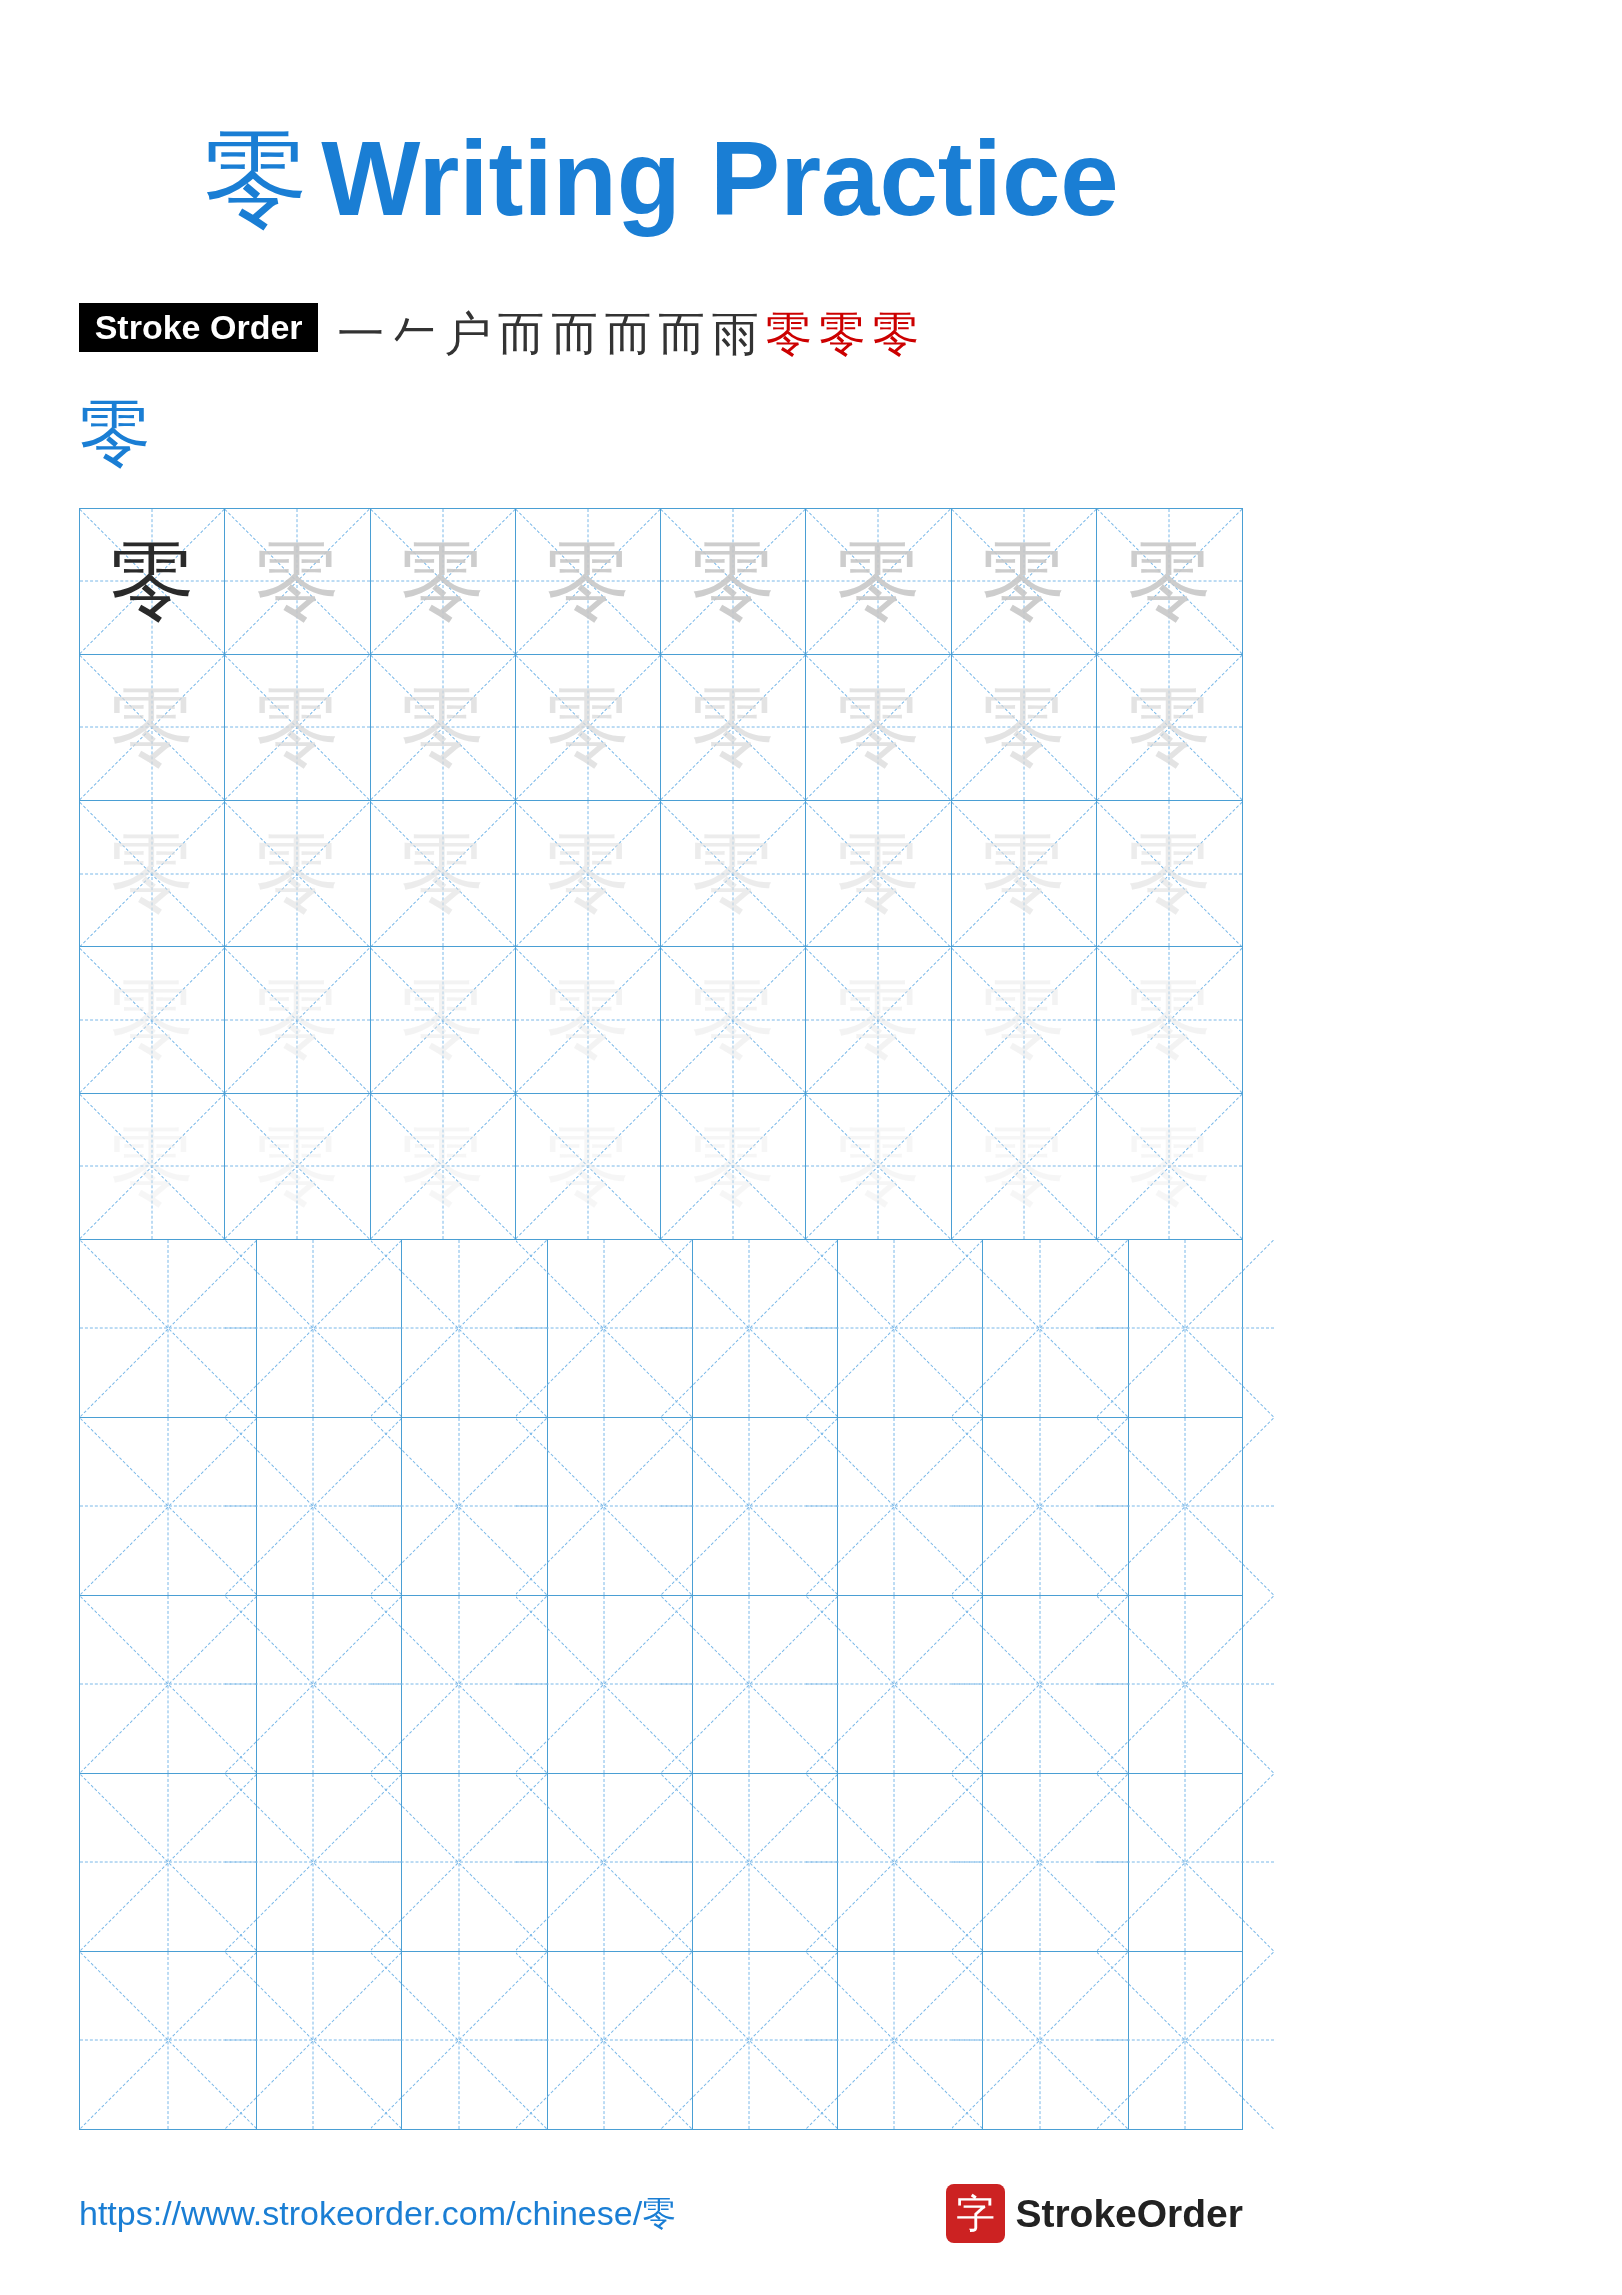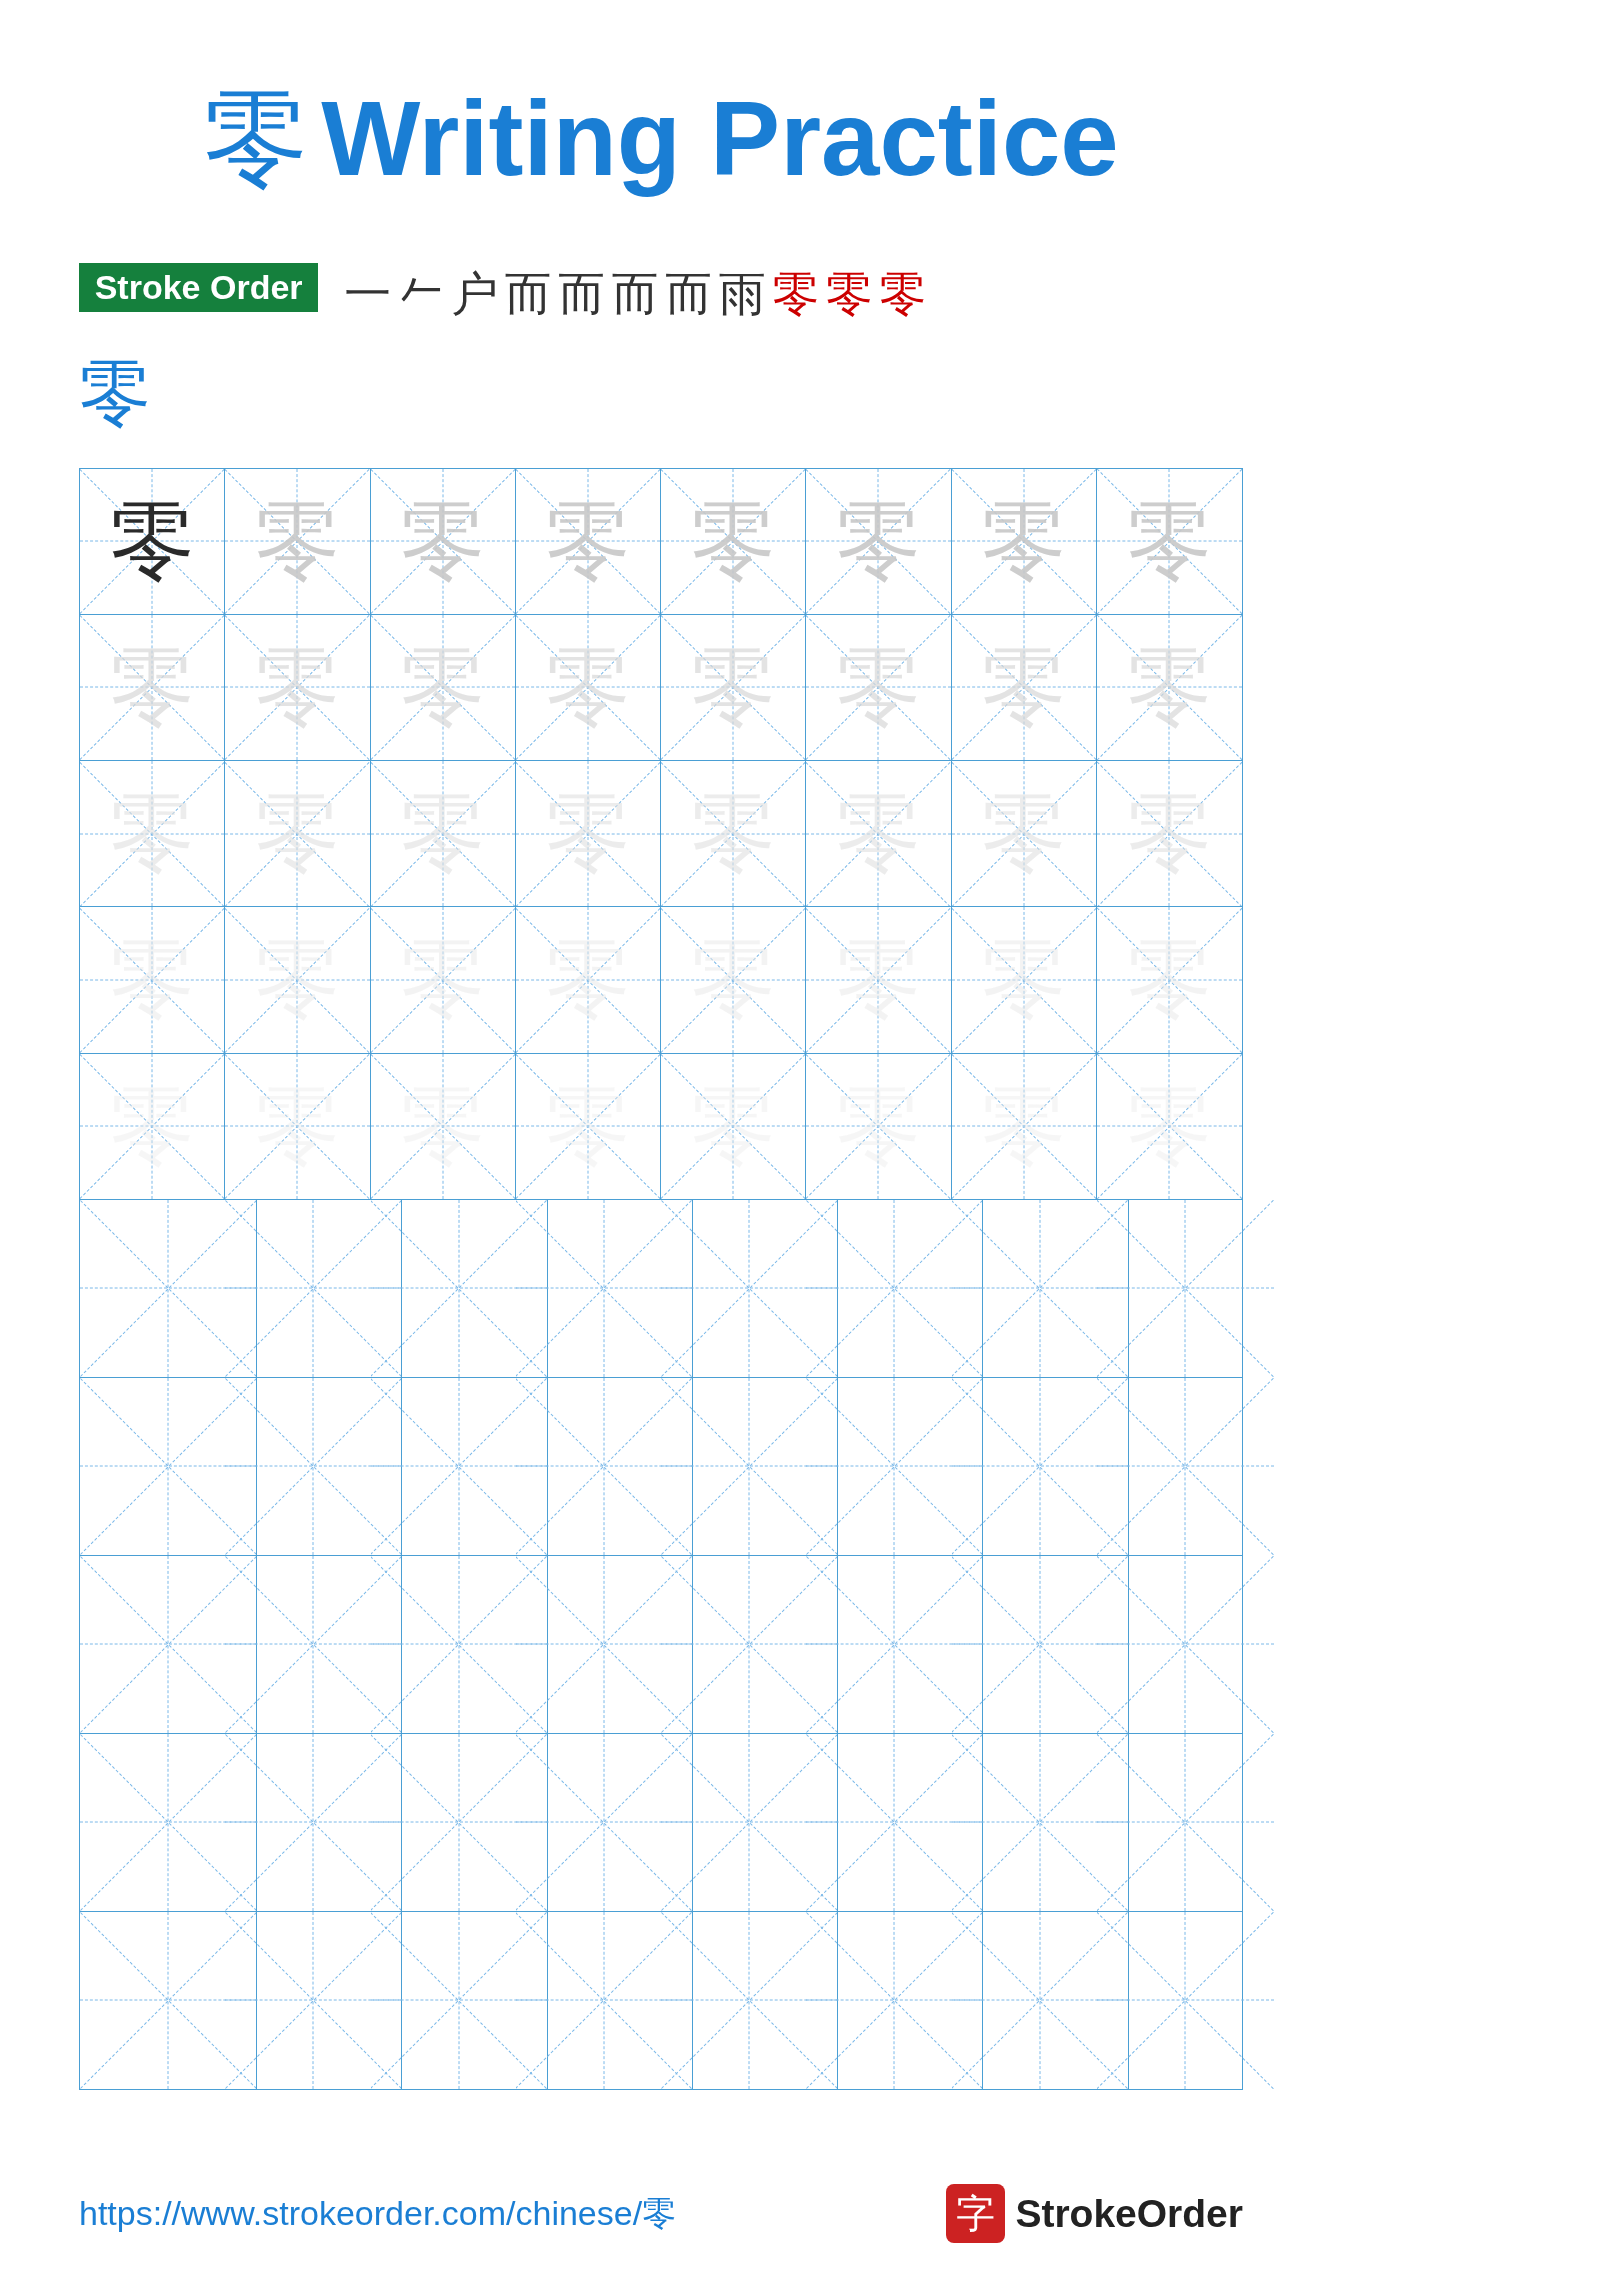--- a/index.html
+++ b/index.html
@@ -11,21 +11,21 @@
       font-family: serif;
       position: relative;
       overflow: hidden;
     }
 
     .page {
       width: 1322px;
       height: 2295px;
       background: #fff;
       position: relative;
-      padding: 44px 79px;
+      padding: 84px 79px;
     }
 
     
     .title-area {
       text-align: center;
       margin-bottom: 52px;
       margin-top: 26px;
     }
 
     .title-char {
@@ -44,27 +44,27 @@
 
     
     .stroke-order-area {
       display: flex;
       align-items: flex-start;
       margin-bottom: 13px;
       flex-wrap: wrap;
     }
 
     .stroke-order-label {
-      background: #15803d;
+      background: #000000;
       color: white;
       font-size: 34px;
       padding: 5.2px 15.7px;
       font-family: 'Arial', sans-serif;
       font-weight: bold;
-      margin-right: 26px;
+      margin-right: 19px;
       white-space: nowrap;
       flex-shrink: 0;
     }
 
     .stroke-order-chars {
       display: flex;
       align-items: center;
       flex-wrap: wrap;
       gap: 6.5px;
     }

